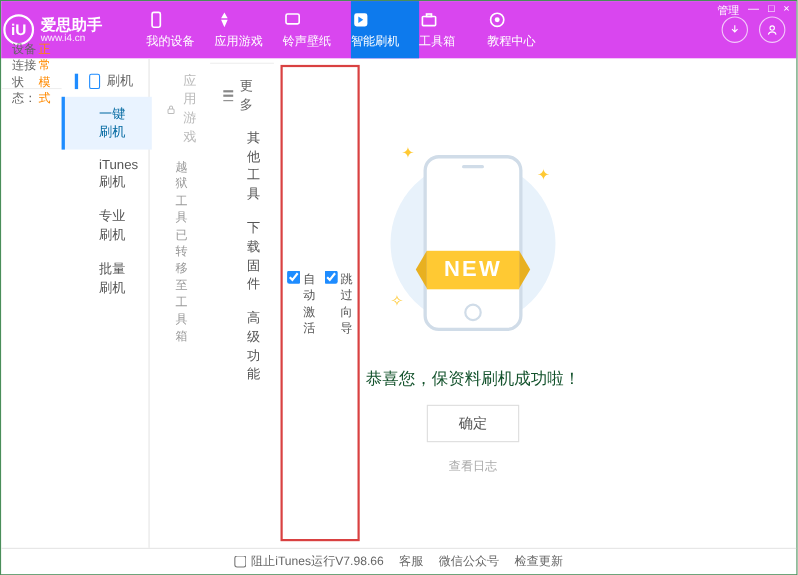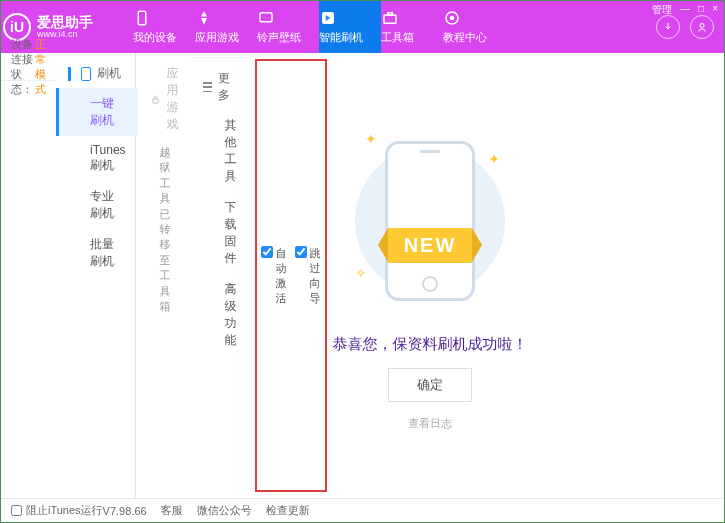--- a/index.html
+++ b/index.html
@@ -19,41 +19,41 @@
 .title-right{display:flex;gap:10px;margin-right:8px}
 .circle-btn{width:24px;height:24px;border:1.5px solid rgba(255,255,255,.7);border-radius:50%;display:flex;align-items:center;justify-content:center;cursor:pointer}
 .circle-btn svg{width:12px;height:12px;fill:none;stroke:#fff;stroke-width:2}
 .body{display:flex;height:calc(100% - 52px - 24px)}
 .sidebar{width:135px;border-right:1px solid #e5e5e5;display:flex;font-size:12px;color:#555}
 .status-bar{height:28px;display:flex;align-items:center;padding:0 10px;border-bottom:1px solid #eee;font-size:11px;color:#666}
 .status-bar .status-val{color:#ff8a00;margin-left:2px}
 .side-group{padding:6px 0}
 .side-title{display:flex;align-items:center;gap:6px;padding:6px 12px;color:#666;font-size:12px}
 .side-item{padding:7px 12px 7px 34px;cursor:pointer;color:#555}
-.side-item.active{background:#e9f3ff;color:#8b5cf6;border-left:3px solid #1e8cff;padding-left:31px}
+.side-item.active{background:#e9f3ff;color:#0369a1;border-left:3px solid #1e8cff;padding-left:31px}
 .side-note{padding:6px 12px 6px 22px;color:#999;font-size:11px;line-height:1.4}
 .side-more{border-top:1px solid #eee;margin-top:4px}
 .checks{border:2px solid #d94141;margin:6px;padding:6px 4px;display:flex;gap:8px;align-items:center;font-size:11px;color:#555}
 .checks label{display:flex;align-items:flex-start;gap:3px;cursor:pointer}
 .checks input{accent-color:#1e8cff;width:12px;height:12px}
 .main{flex:1;display:flex;flex-direction:column;align-items:center;justify-content:center;gap:14px;position:relative}
 .phone-graphic{width:170px;height:200px;position:relative;display:flex;align-items:center;justify-content:center}
 .phone-bg{width:150px;height:150px;background:#e8f2fb;border-radius:50%;position:absolute}
 .phone{width:90px;height:160px;background:#fff;border:3px solid #d0dce8;border-radius:14px;position:relative;z-index:1}
 .phone::before{content:"";position:absolute;top:6px;left:50%;transform:translateX(-50%);width:20px;height:3px;background:#d0dce8;border-radius:2px}
 .phone::after{content:"";position:absolute;bottom:6px;left:50%;transform:translateX(-50%);width:12px;height:12px;border:2px solid #d0dce8;border-radius:50%}
 .new-banner{position:absolute;z-index:2;background:#ffc933;color:#fff;font-weight:900;font-size:20px;padding:6px 16px;letter-spacing:2px;transform:translateY(25px)}
 .new-banner::before,.new-banner::after{content:"";position:absolute;top:0;width:0;height:0;border-top:17px solid transparent;border-bottom:17px solid transparent}
 .new-banner::before{left:-10px;border-right:10px solid #e8b020}
 .new-banner::after{right:-10px;border-left:10px solid #e8b020}
 .sparkle{position:absolute;color:#ffc933;font-size:14px}
-.success-text{font-size:15px;color:#4c1d95}
+.success-text{font-size:15px;color:#14532d}
 .ok-btn{border:1px solid #ddd;background:#fff;padding:7px 28px;font-size:13px;color:#555;cursor:pointer}
 .log-link{font-size:11px;color:#aaa;cursor:pointer}
-.footer{height:24px;border-top:1px solid #e5e5e5;display:flex;align-items:center;font-size:11px;color:#666;padding:0 10px;justify-content:flex-start}
+.footer{height:24px;border-top:1px solid #e5e5e5;display:flex;align-items:center;font-size:11px;color:#666;padding:0 10px;justify-content:center}
 .footer-left{display:flex;align-items:center;gap:4px}
 .footer-left input{width:11px;height:11px}
 .footer-right{display:flex;align-items:center;gap:14px}
 .footer-right span{cursor:pointer}
 .blue-vert{width:3px;height:14px;background:#1e8cff;margin-right:4px}
 .phone-icon{width:10px;height:14px;border:1.5px solid #1e8cff;border-radius:2px;display:inline-block}
 .lock-icon{width:11px;height:11px;display:inline-block}
 .menu-lines{width:12px;height:10px;display:inline-flex;flex-direction:column;justify-content:space-between}
 .menu-lines span{height:1.5px;background:#888}
 </style>

